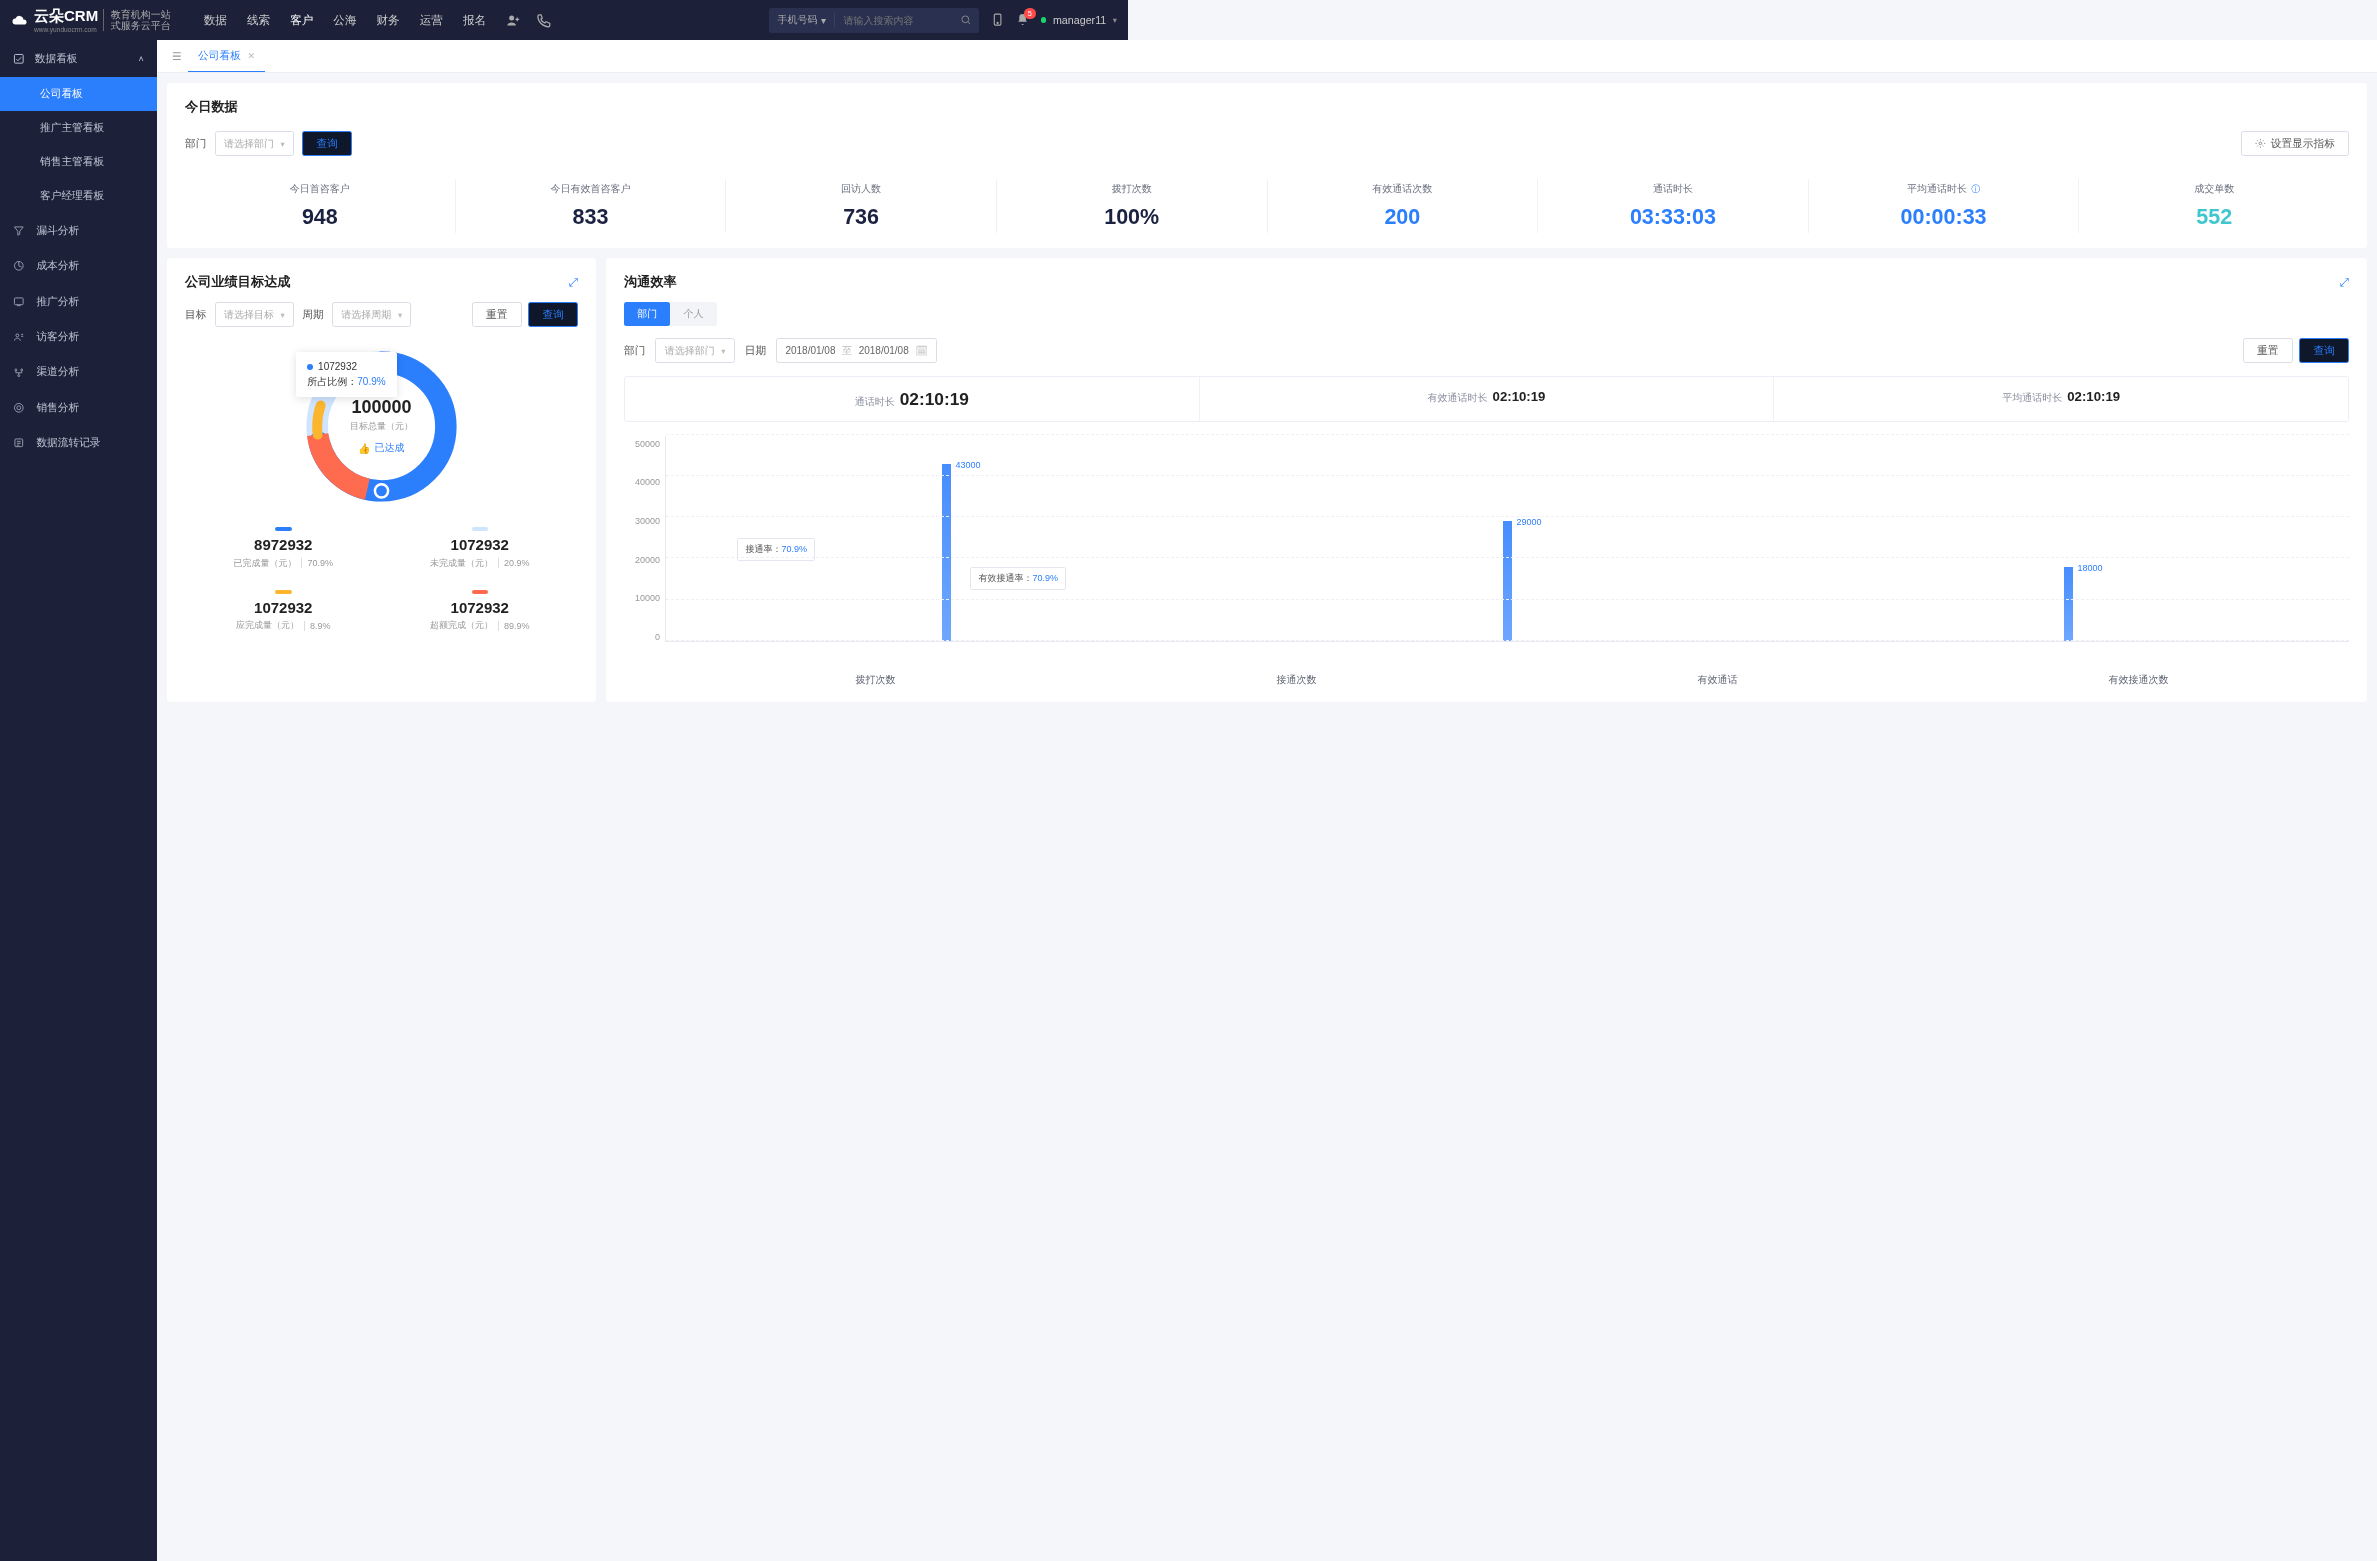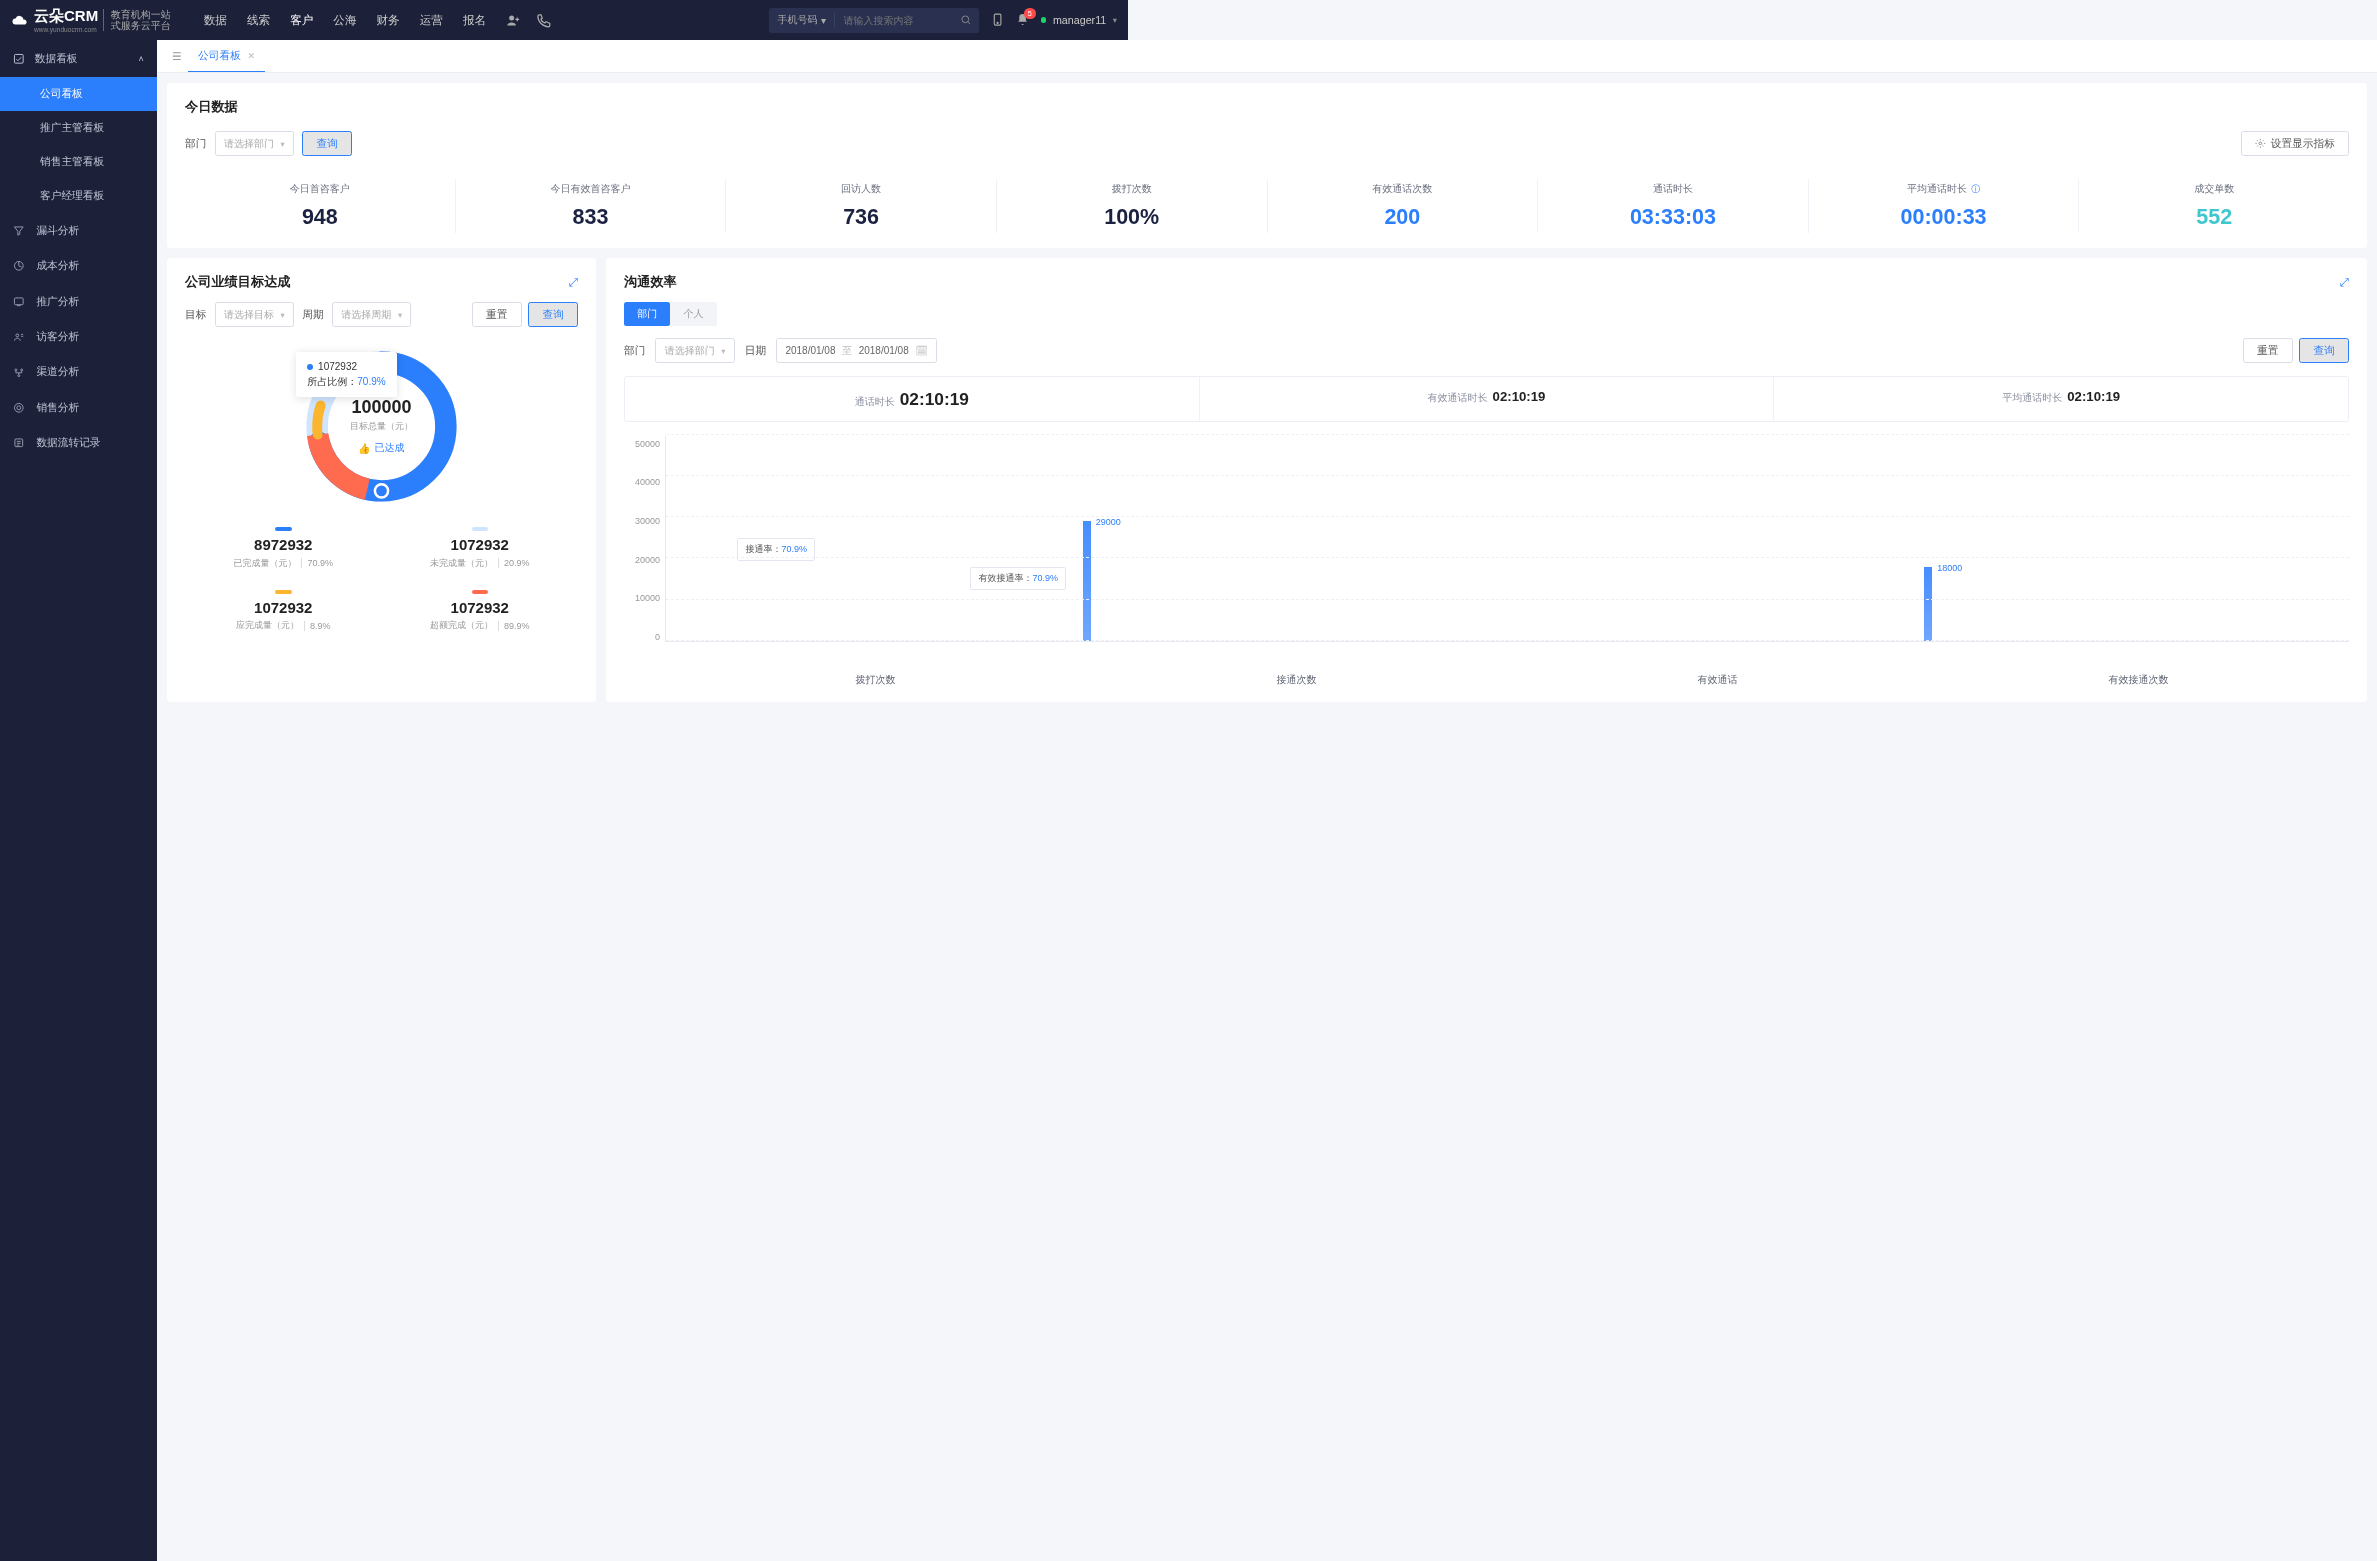--- a/index.html
+++ b/index.html
@@ -42,21 +42,21 @@
 
 .main { position: absolute; top: 73px; left: 157px; right: 0; bottom: 0; padding: 10px 10px; overflow: auto; }
 .card { background: #fff; border-radius: 3.3px; padding: 15px 18px; }
 .section-title { font-size: 13.2px; font-weight: 600; color: #222; margin-bottom: 15px; }
 
 .row { display: flex; align-items: center; gap: 8.3px; }
 .label { color: #555; font-size: 10.7px; }
 .select { height: 25px; border: 0.8px solid #d9dde6; border-radius: 2.5px; padding: 0 8.3px; display: flex; align-items: center; gap: 6.6px; color: #aaa; font-size: 10px; min-width: 79px; cursor: pointer; }
 .select .caret { margin-left: auto; font-size: 8.3px; color: #bbb; }
 .btn { height: 25px; border-radius: 2.5px; padding: 0 13.2px; font-size: 10.7px; display: inline-flex; align-items: center; cursor: pointer; }
-.btn-primary { border: 0.8px solid #2b7efc; background: #e5e5e5; color: #2b7efc; }
+.btn-primary { border: 0.8px solid #2b7efc; background: #0f172a; color: #2b7efc; }
 .btn-plain { border: 0.8px solid #d9dde6; background: #fff; color: #555; }
 
 .metrics { display: flex; margin-top: 23px; }
 .metric { flex: 1; text-align: center; border-right: 0.8px solid #f0f1f6; padding: 3.3px 6.6px; }
 .metric:last-child { border-right: none; }
 .metric-label { font-size: 10px; color: #6b7080; margin-bottom: 8.3px; }
 .metric-value { font-size: 21.5px; font-weight: 700; }
 .c-dark { color: #1b2140; }
 .c-blue { color: #2b7efc; }
 .c-cyan { color: #3FC7D0; }
@@ -464,20 +464,25 @@
             <div>50000</div>
             <div>40000</div>
             <div>30000</div>
             <div>20000</div>
             <div>10000</div>
             <div>0</div>
           </div>
         <div class="plot" id="plot" style="height: 206px;">
           <div class="bars-area" id="bars">
               <div class="bar-col">
+                <div class="bar" style="height: 177px;">
+                  <div class="val-label">43000</div>
+                </div>
+              </div>
+              <div class="bar-col">
                 <div class="bar" style="height: 120px;">
                   <div class="val-label">29000</div>
                 </div>
               </div>
               <div class="bar-col">
                 <div class="bar" style="height: 74px;">
                   <div class="val-label">18000</div>
                 </div>
               </div>
             </div>

